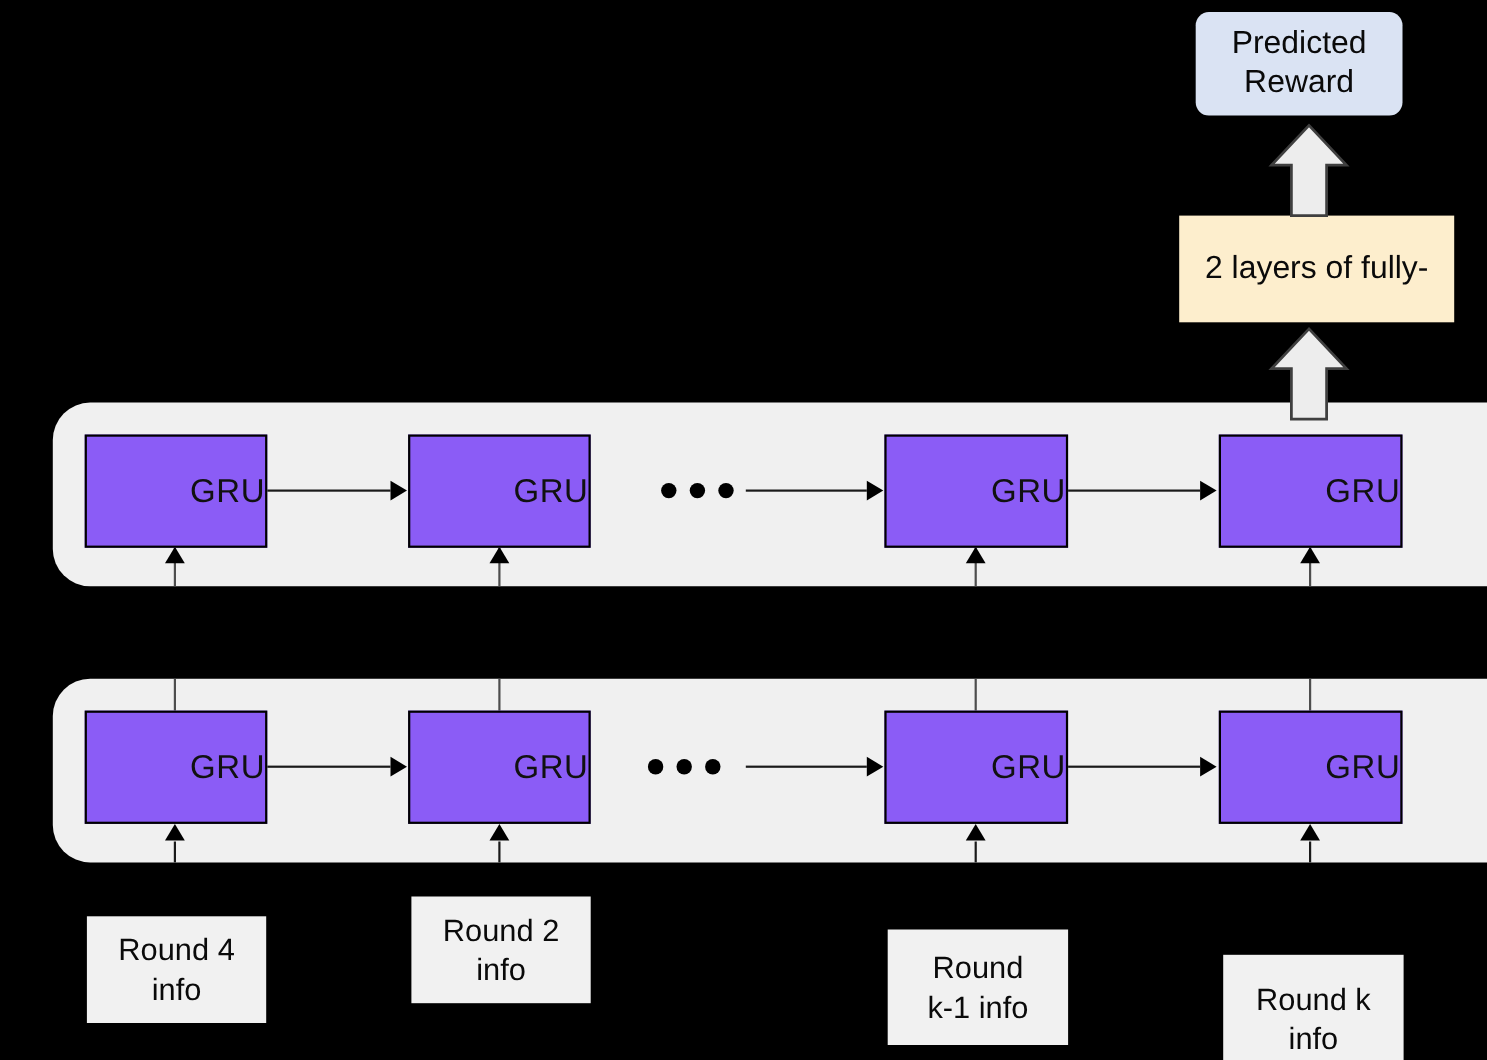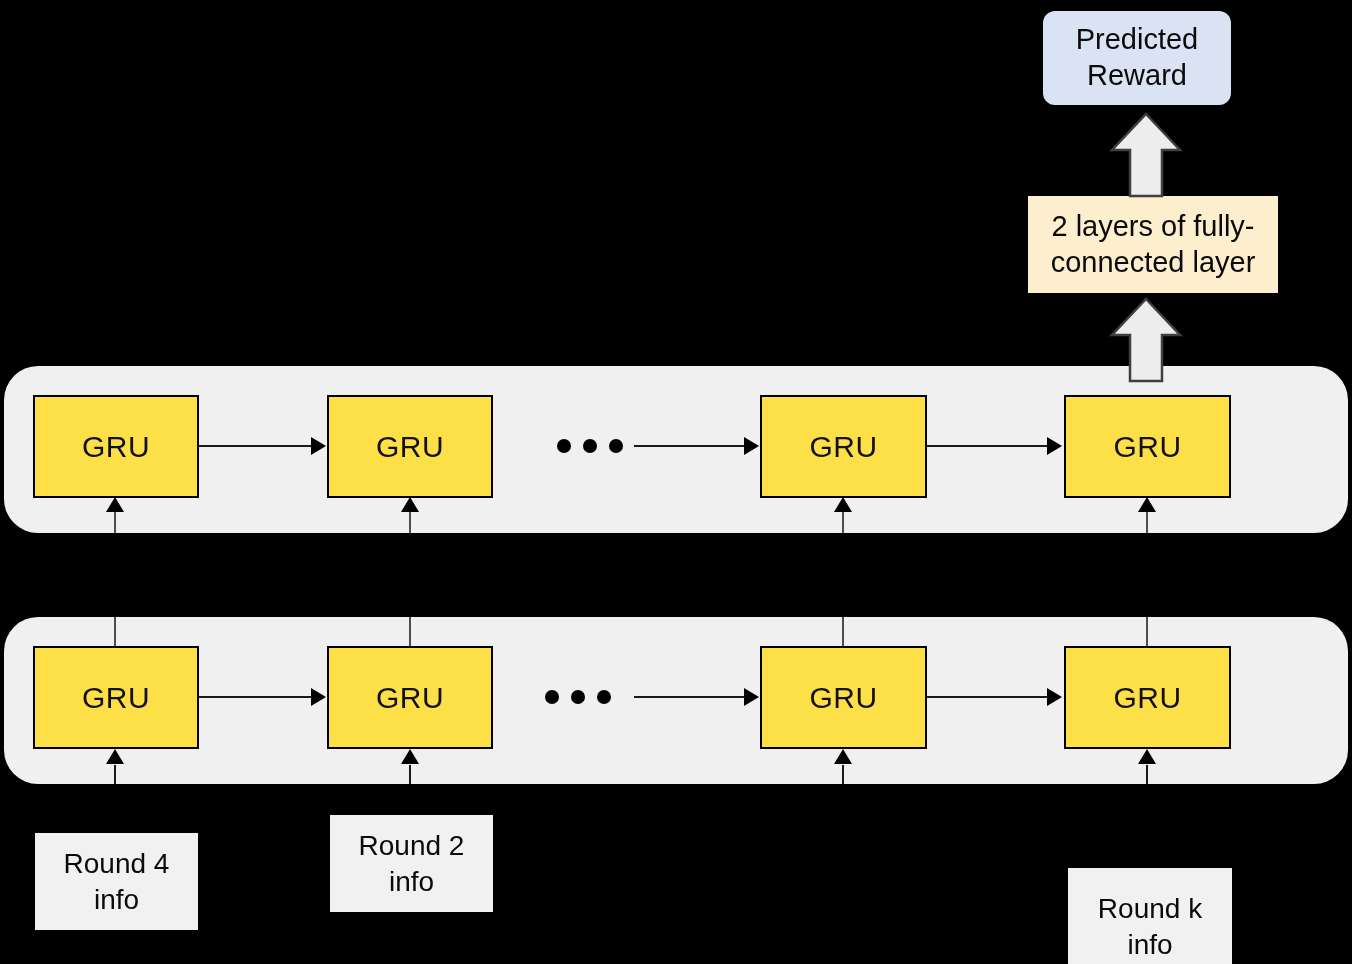--- a/index.html
+++ b/index.html
@@ -13,35 +13,35 @@
   }
   #diagram {
     position: relative;
     width: 1352px;
     height: 964px;
     background: #000000;
     overflow: hidden;
   }
 
   
-  .abs { position: absolute; box-sizing: border-box; }
+  .abs { position: absolute; box-sizing: border-box; margin-left: 44px; }
 
   
   .layer-band {
     background: #f0f0f0;
     border-radius: 34px;
   }
 
   
   .gru-box {
-    background: #fde047;
+    background: #8b5cf6;
     border: 2.5px solid #000000;
     display: flex;
     align-items: center;
-    justify-content: center;
+    justify-content: flex-end;
     font-size: 30px;
     color: #111111;
     letter-spacing: 0.5px;
   }
 
   
   .round-box {
     background: #f1f1f1;
     display: flex;
     align-items: center;
@@ -223,38 +223,43 @@
     </span>
   </div>
 
   <div class="abs round-box" style="left:330px; top:815px; width:163px; height:97px;">
     <span>
       <span>Round 2</span><br>
       <span>info</span>
     </span>
   </div>
 
+  <div class="abs round-box" style="left:763px; top:845px; width:164px; height:105px;">
+    <span>
+      <span>Round</span><br>
+      <span>k-1 info</span>
+    </span>
+  </div>
 
   <div class="abs round-box" style="left:1068px; top:868px; width:164px; height:118px;">
     <span>
       <span>Round k</span><br>
       <span>info</span>
     </span>
   </div>
 
   <div class="abs block-arrow" style="left:1108px; top:297px; width:76px; height:86px;">
     <svg width="76" height="86" viewBox="0 0 76 86">
       <polygon points="38,2 72,38 54,38 54,84 22,84 22,38 4,38" fill="#ededed" stroke="#3f3f3f" stroke-width="2.5" stroke-linejoin="miter"></polygon>
     </svg>
   </div>
 
   <div class="abs fc-box" style="left:1028px; top:196px; width:250px; height:97px;">
     <span>
       <span>2 layers of fully-</span><br>
-      <span>connected layer</span>
     </span>
   </div>
 
   <div class="abs block-arrow" style="left:1108px; top:112px; width:76px; height:86px;">
     <svg width="76" height="86" viewBox="0 0 76 86">
       <polygon points="38,2 72,38 54,38 54,84 22,84 22,38 4,38" fill="#ededed" stroke="#3f3f3f" stroke-width="2.5" stroke-linejoin="miter"></polygon>
     </svg>
   </div>
 
   <div class="abs reward-box" style="left:1043px; top:11px; width:188px; height:94px;">

